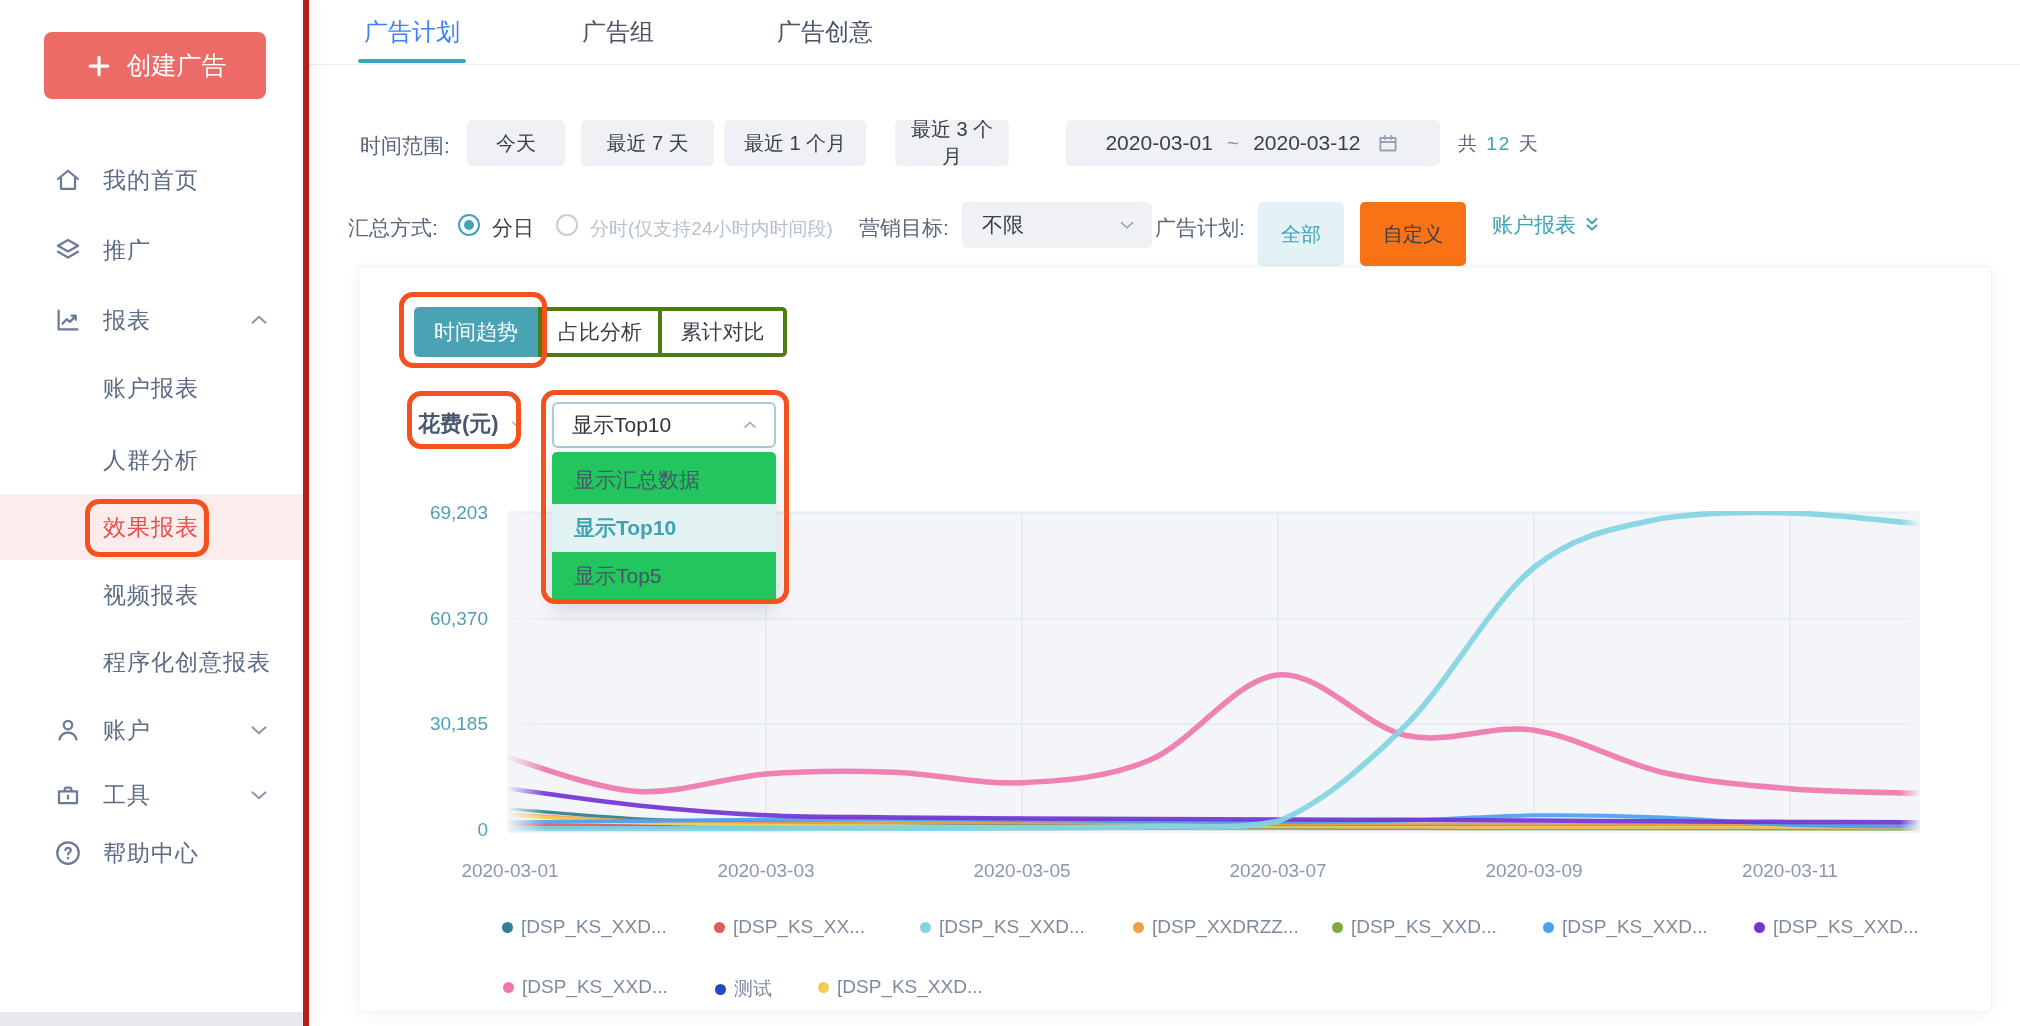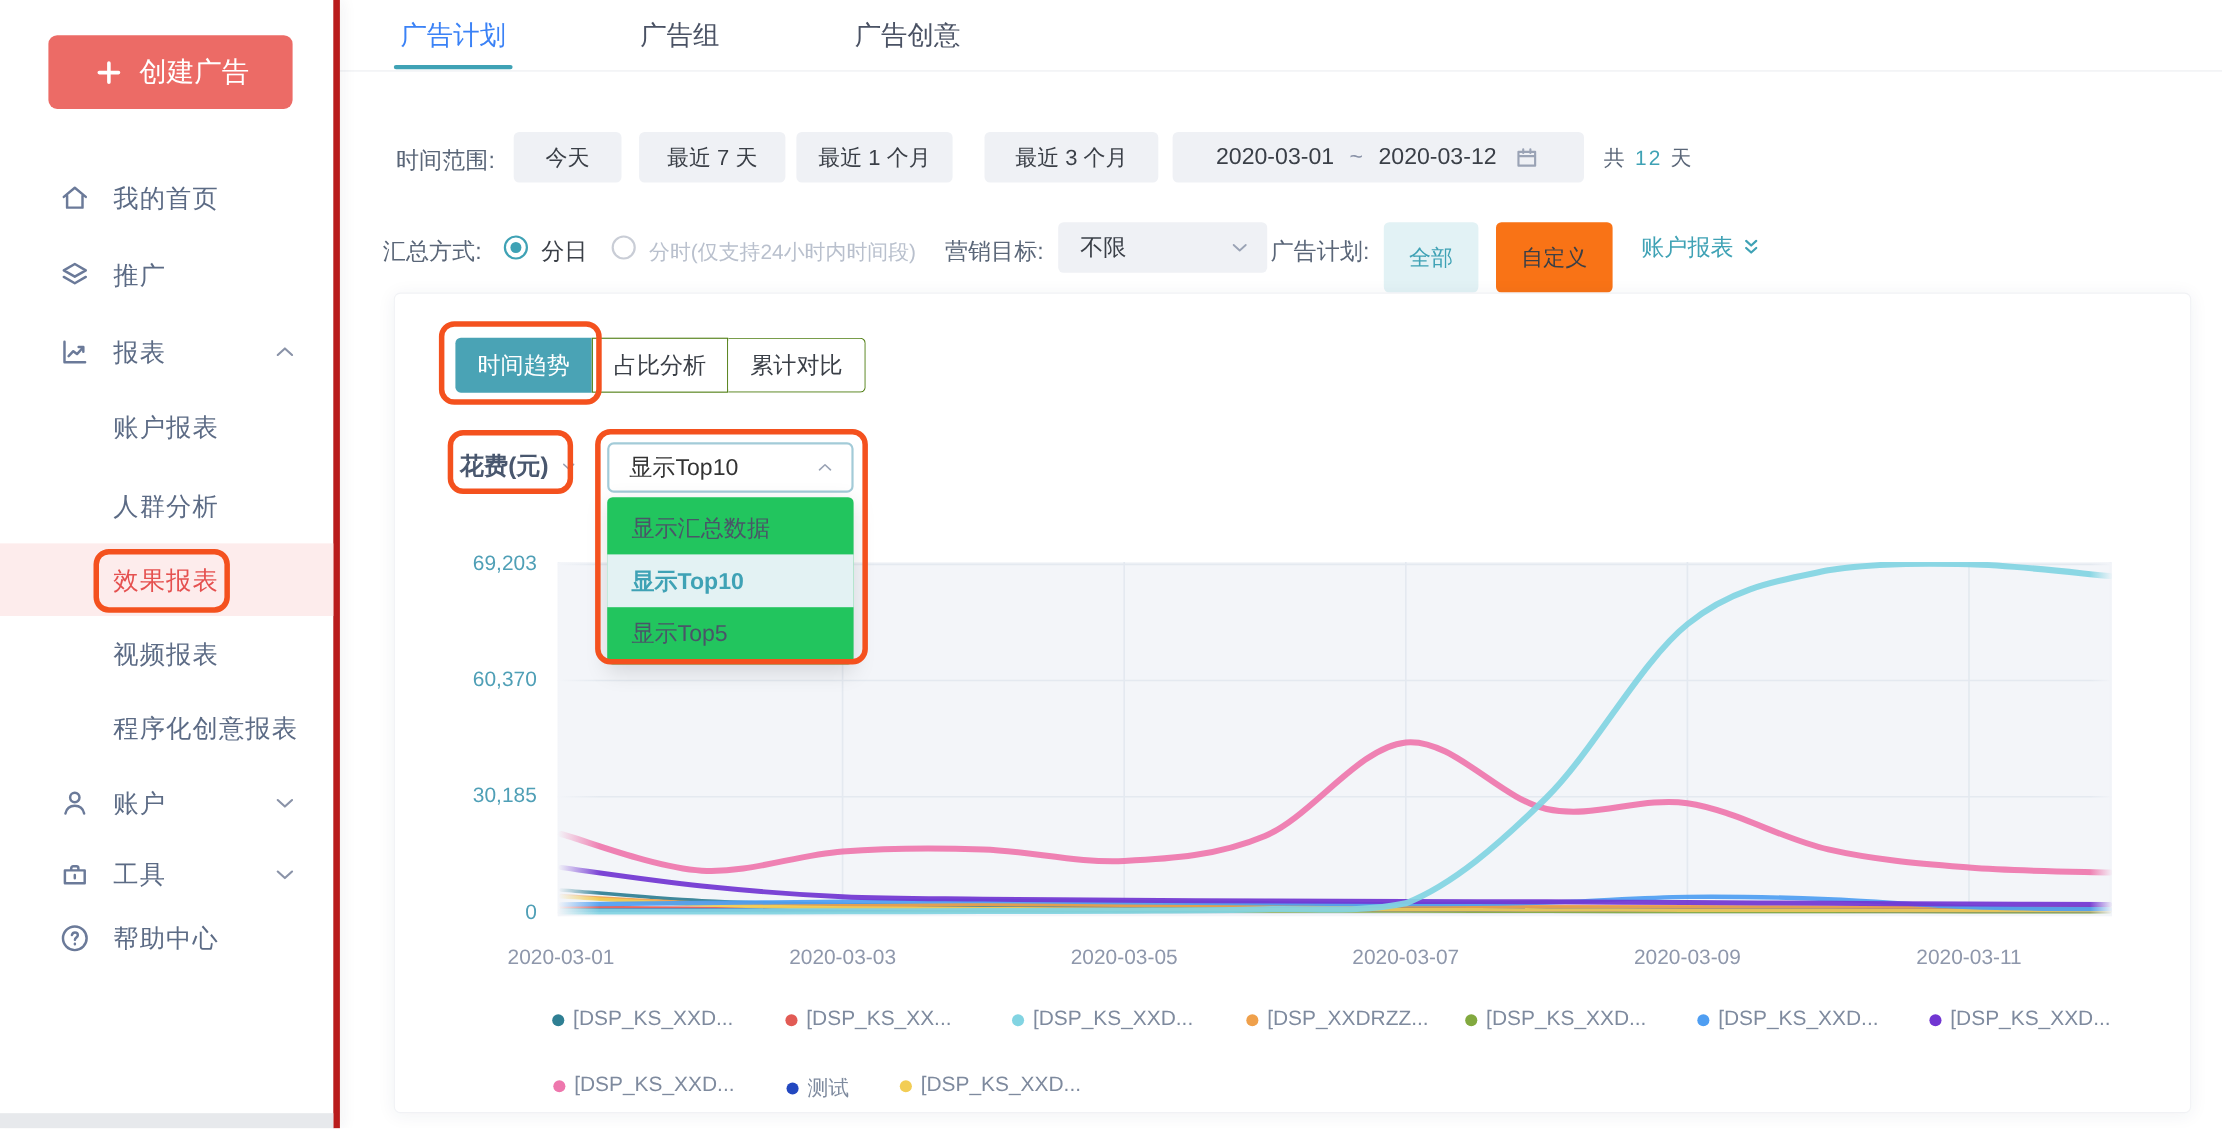--- a/index.html
+++ b/index.html
@@ -42,21 +42,21 @@
   .radio.sel i{width:10px;height:10px;border-radius:50%;background:#3fa2b5;}
   .sel2{position:absolute;top:202px;height:46px;background:#eff1f5;border-radius:5px;display:flex;align-items:center;
         justify-content:space-between;padding:0 14px 0 20px;box-sizing:border-box;font-size:21px;cursor:pointer;}
   .chipbtn{position:absolute;top:202px;height:64px;border:none;border-radius:5px;font-size:20px;cursor:pointer;font-family:inherit;}
   .morelink{position:absolute;left:1492px;top:211px;display:flex;align-items:center;gap:5px;color:#3fa2b5;font-size:21px;cursor:pointer;}
 
   
   .card{position:absolute;left:358px;top:266px;width:1632px;height:744px;background:#fff;border:1px solid #f1f2f5;
         border-radius:6px;box-shadow:0 2px 16px rgba(40,55,80,.06);}
   .ctab{position:absolute;top:307px;height:50px;font-size:21px;display:flex;align-items:center;justify-content:center;
-        cursor:pointer;box-sizing:border-box;background:#fff;border:1px solid #4d7c0f;color:#3a3f47;}
+        cursor:pointer;box-sizing:border-box;background:#fff;border:4px solid #4d7c0f;color:#3a3f47;}
   .ctab.active{background:#4aa3b5;border:none;color:#fff;border-radius:5px 0 0 5px;}
   .ctab.last{border-left:none;border-radius:0 5px 5px 0;}
   .metric{position:absolute;left:418px;top:402px;height:44px;display:flex;align-items:center;gap:9px;cursor:pointer;}
   .metric span.mtxt{font-size:22px;color:#49576e;font-weight:bold;}
   .top-select{position:absolute;left:552px;top:402px;width:224px;height:46px;background:#fff;border:2px solid #a3cbd8;
         border-radius:6px;box-sizing:border-box;display:flex;align-items:center;justify-content:space-between;
         padding:0 14px 0 18px;font-size:21px;color:#333;cursor:pointer;z-index:31;}
   .top-menu{position:absolute;left:552px;top:452px;width:224px;background:#22c55e;border-radius:5px;z-index:31;
         box-shadow:0 6px 20px rgba(0,0,0,.13);padding:4px 0;}
   .top-opt{height:48px;display:flex;align-items:center;padding-left:22px;font-size:21px;color:#4a5568;cursor:pointer;}
@@ -79,21 +79,21 @@
 <div class="app">
 
   <div class="tabbar">
       <div class="tab active" style="left: 60px;">广告计划</div>
       <div class="tab" style="left: 278px;">广告组</div>
       <div class="tab" style="left: 473px;">广告创意</div>
     </div>
 
   <div class="layer">
     <span class="flabel" style="left:360px;top:132px;">时间范围:</span>
-    <span><button class="qbtn" style="left: 467px; width: 98px;">今天</button><button class="qbtn" style="left: 581px; width: 133px;">最近 7 天</button><button class="qbtn" style="left: 724px; width: 142px;">最近 1 个月</button><button class="qbtn" style="left: 895px; width: 158px;">最近 3 个月</button></span>
+    <span><button class="qbtn" style="left: 467px; width: 98px;">今天</button><button class="qbtn" style="left: 581px; width: 133px;">最近 7 天</button><button class="qbtn" style="left: 724px; width: 142px;">最近 1 个月</button><button class="qbtn" style="left: 895px; width: 114px;">最近 3 个月</button></span>
     <button class="date-btn">
       <span>2020-03-01</span>
       <span style="color:#8a93a8;">~</span>
       <span>2020-03-12</span>
       <span style="display:flex;" id="cal-ic">
           <svg width="26" height="26" viewBox="0 0 24 24" fill="none" stroke="#9aa3b5" stroke-width="1.8" stroke-linecap="round" stroke-linejoin="round">
             <path d="M5 7.4h14V19H5ZM5 11h14M9 5.4v3M15 5.4v3"></path>
           </svg>
         </span>
     </button>

